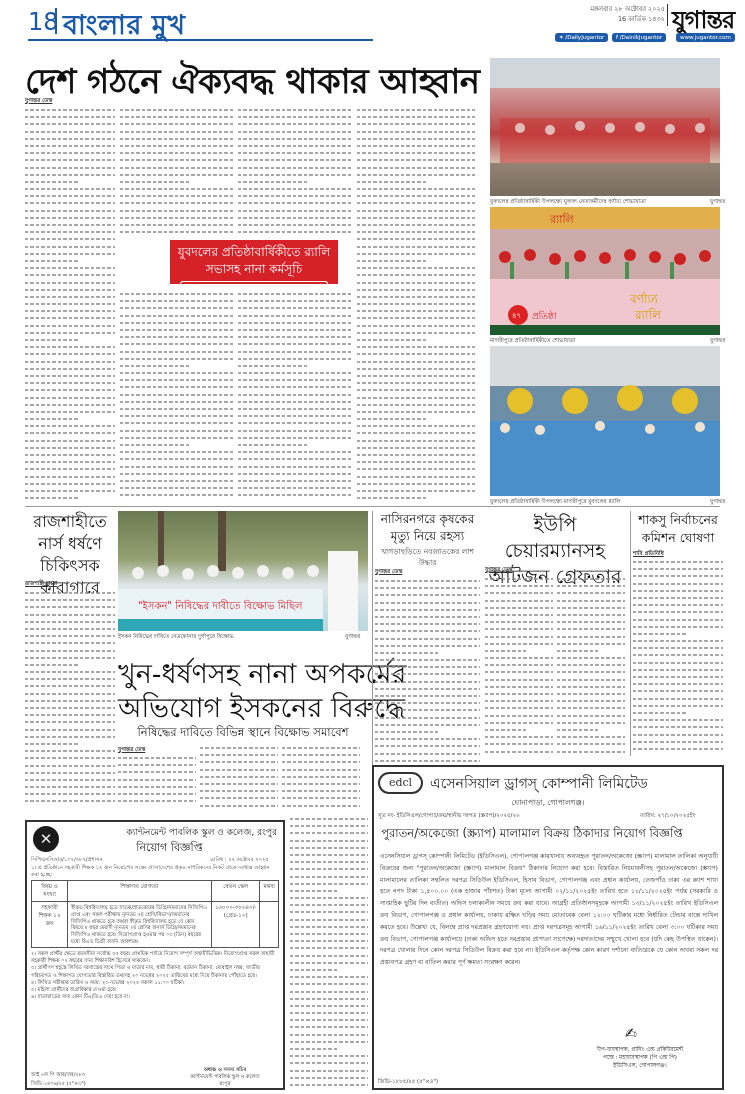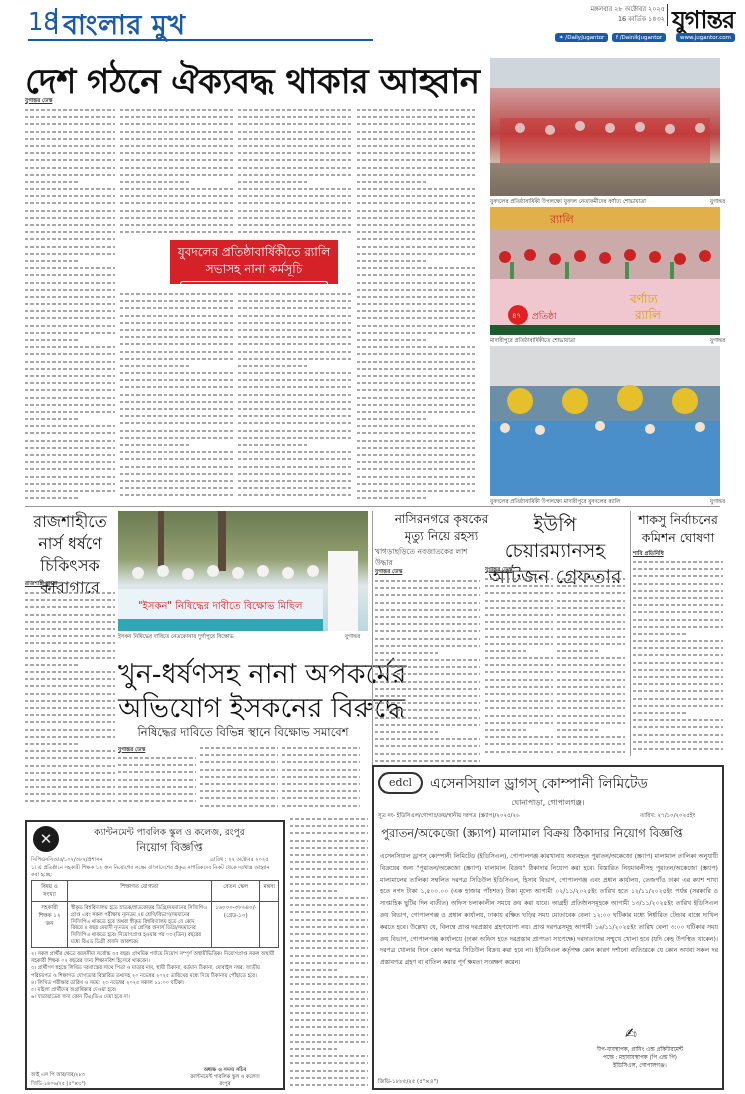--- a/index.html
+++ b/index.html
@@ -443,22 +443,22 @@
     <span class="ln"></span>
     <span class="ln"></span>
     <span class="ln"></span>
     <span class="ln"></span>
     <span class="ln"></span>
     <span class="ln"></span>
     <span class="ln"></span>
   </div>
 
 <div class="abs divider" style="left:372px;top:511px;width:1px;height:300px"></div>
-<div class="abs hl-small" style="left:389px;top:511px;width:105px;font-size:12px;line-height:17px">নাসিরনগরে কৃষকের মৃত্যু নিয়ে রহস্য</div>
-<div class="abs" style="left:375px;top:546px;width:105px;font-size:7.5px;text-align:left;color:#444;line-height:11px">খাগড়াছড়িতে নবজাতকের লাশ উদ্ধার</div>
+<div class="abs hl-small" style="left:375px;top:511px;width:105px;font-size:12px;line-height:17px">নাসিরনগরে কৃষকের মৃত্যু নিয়ে রহস্য</div>
+<div class="abs" style="left:375px;top:546px;width:105px;font-size:7.5px;text-align:center;color:#444;line-height:11px">খাগড়াছড়িতে নবজাতকের লাশ উদ্ধার</div>
 <div class="abs byline" style="left:375px;top:568px">যুগান্তর ডেস্ক</div>
 <div class="abs col" style="left:375px;top:577px;width:105px;height:232px" id="c11">
     <span class="ln"></span>
     <span class="ln"></span>
     <span class="ln"></span>
     <span class="ln"></span>
     <span class="ln"></span>
     <span class="ln"></span>
     <span class="ln"></span>
     <span class="ln"></span>
@@ -589,21 +589,21 @@
 <div class="abs" style="left:625px;top:1025px;font-size:14px;color:#111;font-style:italic">✍</div>
 <div class="abs" style="left:560px;top:1045px;width:160px;text-align:center;font-size:5.6px;line-height:8px;color:#333">
   <div>উপ-ব্যবস্থাপক, প্লানিং এন্ড প্রকিউরমেন্ট</div>
   <div>পক্ষে : মহাব্যবস্থাপক (পি এন্ড পি)</div>
   <div>ইডিসিএল, গোপালগঞ্জ।</div>
 </div>
 <div class="abs" style="left:378px;top:1078px;font-size:5.5px;color:#333">জিডি-১৮৮৫/২৫ (৫"×৪")</div>
 
 <div class="abs adbox" style="left:25px;top:820px;width:260px;height:270px"></div>
 <div class="abs" style="left:33px;top:826px;width:26px;height:26px;border-radius:50%;background:#1a1a1a;color:#eee;font-size:15px;line-height:26px;text-align:center">✕</div>
-<div class="abs" style="left:62px;top:825px;width:215px;text-align:center;font-size:9px;color:#222;white-space:nowrap">ক্যান্টনমেন্ট পাবলিক স্কুল ও কলেজ, রংপুর</div>
+<div class="abs" style="left:62px;top:825px;width:215px;text-align:right;font-size:9px;color:#222;white-space:nowrap">ক্যান্টনমেন্ট পাবলিক স্কুল ও কলেজ, রংপুর</div>
 <div class="abs" style="left:62px;top:839px;width:215px;text-align:center;font-size:11px;color:#222">নিয়োগ বিজ্ঞপ্তি</div>
 <div class="abs" style="left:31px;top:856px;font-size:5.2px;color:#333">সিপিএসসিআর/১০২/৩৮২/প্রশাসন</div>
 <div class="abs" style="left:210px;top:856px;font-size:5.2px;color:#333">তারিখ : ২২ অক্টোবর ২০২৫</div>
 <div class="abs" style="left:31px;top:864px;width:248px;font-size:5.2px;line-height:7px;color:#333">১। এ প্রতিষ্ঠানে সহকারী শিক্ষক ১২ জন নিয়োগের লক্ষ্যে বাংলাদেশের প্রকৃত নাগরিকদের নিকট থেকে দরখাস্ত আহ্বান করা হচ্ছে:</div>
 <table class="ad abs" style="left:31px;top:880px;width:248px">
   <thead>
     <tr>
       <th style="width:36px">বিষয় ও সংখ্যা</th>
       <th>শিক্ষাগত যোগ্যতা</th>
       <th style="width:38px">বেতন স্কেল</th>

